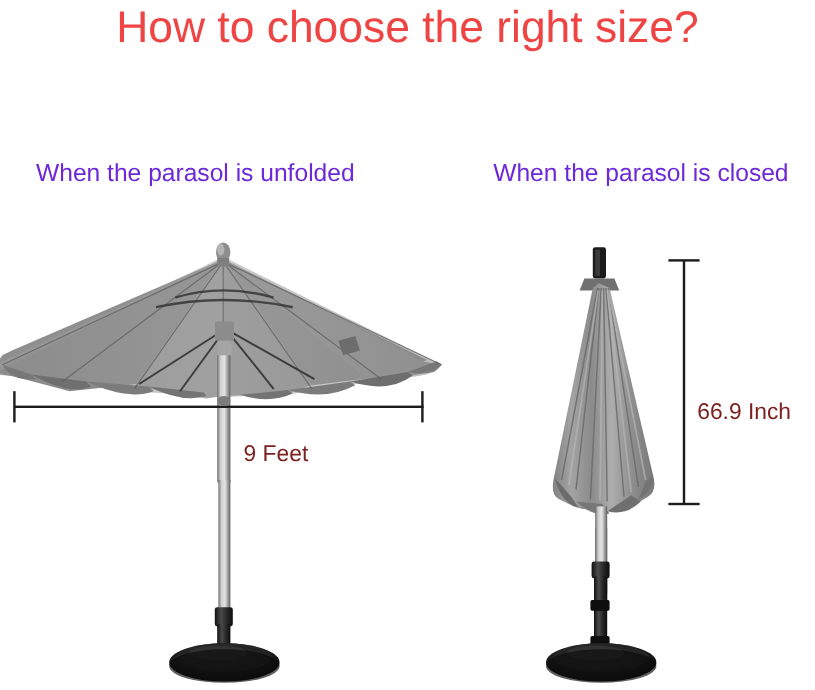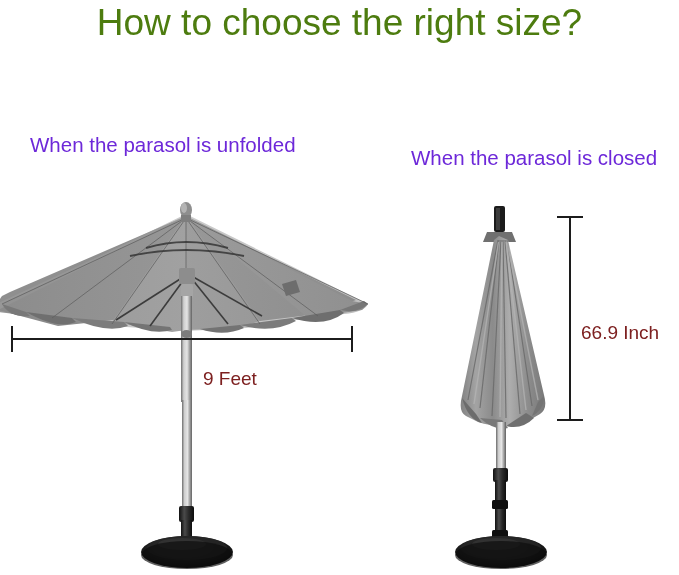--- a/index.html
+++ b/index.html
@@ -21,46 +21,46 @@
   
   #title {
     position: absolute;
     left: 0;
     top: 2px;
     width: 679px;
     text-align: center;
     font-size: 37px;
     font-weight: 400;
     letter-spacing: 0px;
-    color: #4d7c0f;
+    color: #ef4444;
     white-space: nowrap;
     font-family: "Liberation Sans", sans-serif;
   }
 
   
   .caption {
     position: absolute;
     font-size: 20.5px;
     color: #6d28d9;
     white-space: nowrap;
     font-family: "Liberation Sans", sans-serif;
   }
   #caption-left  { left: 30px;  top: 133px; }
-  #caption-right { left: 411px; top: 146px; }
+  #caption-right { left: 411px; top: 133px; }
 
   
   .dim-label {
     position: absolute;
     font-size: 19px;
     color: #7d2020;
     white-space: nowrap;
     font-family: "Liberation Sans", sans-serif;
   }
   #label-width  { left: 203px; top: 368px; }
-  #label-height { left: 581px; top: 322px; }
+  #label-height { left: 581px; top: 333px; }
 
   
   #rule-h {
     position: absolute;
     left: 12px;
     top: 338px;
     width: 341px;
     height: 2px;
     background: #1c1c1c;
   }

